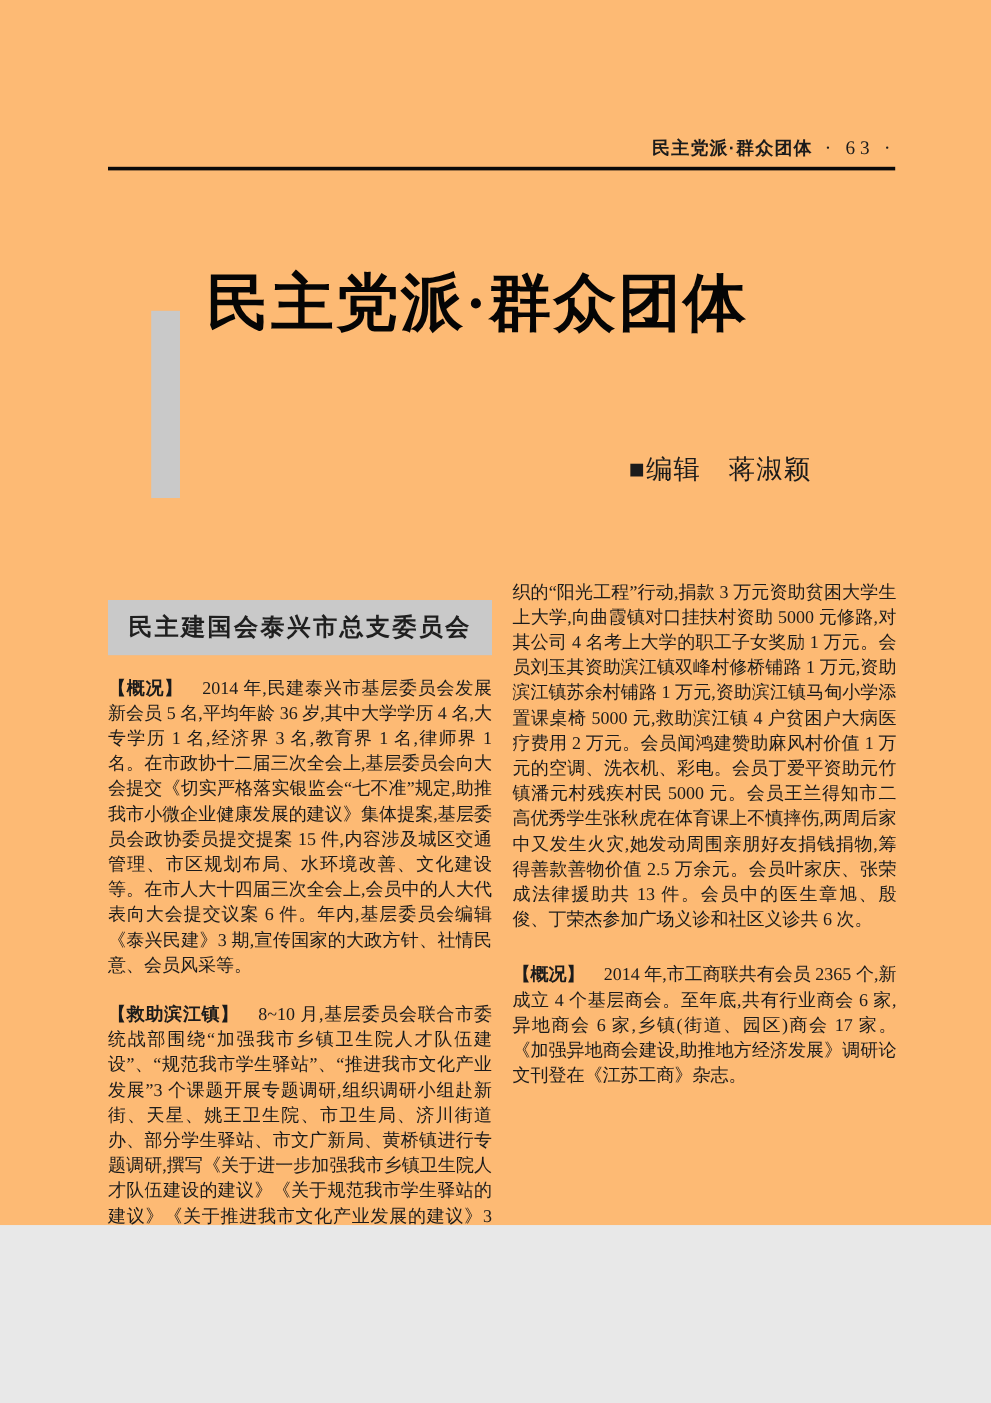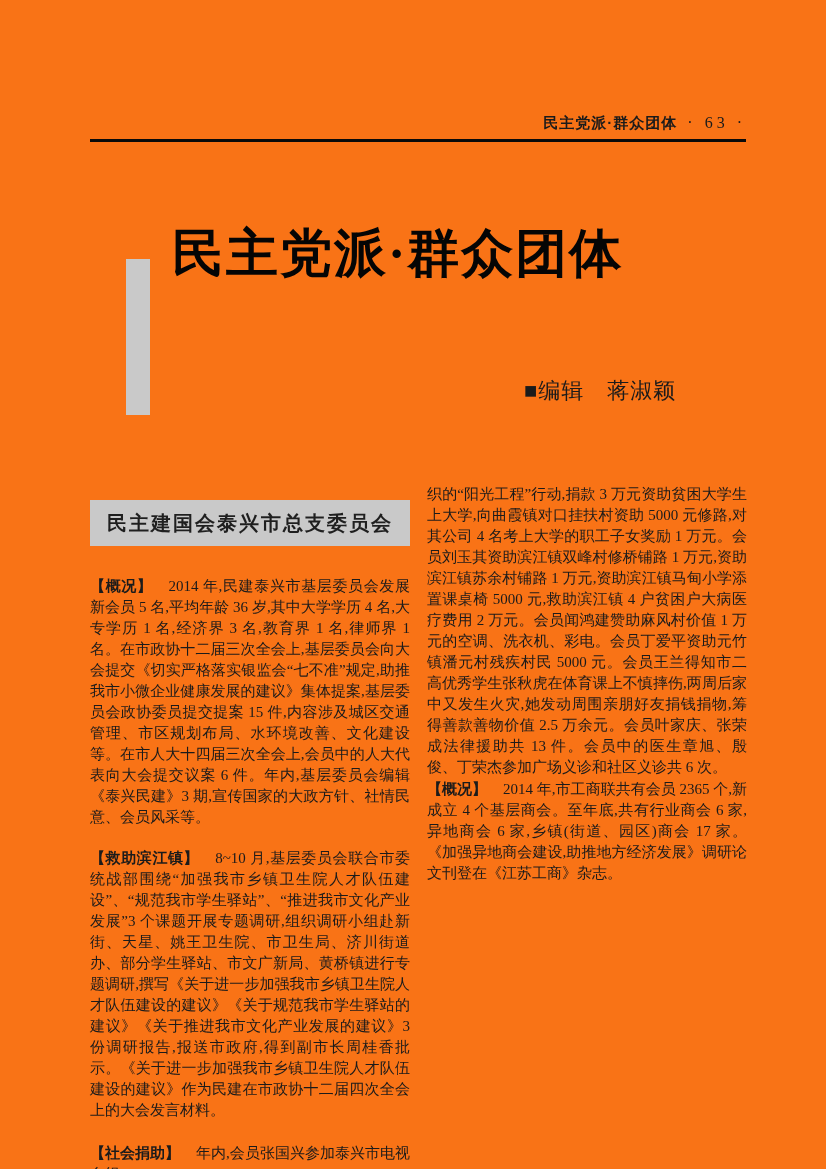--- a/index.html
+++ b/index.html
@@ -1,22 +1,22 @@
 <!DOCTYPE html>
 <html><head>
 <meta charset="utf-8">
 <style>
   * { margin: 0; padding: 0; box-sizing: border-box; }
   html, body { background: #e8e8e8; }
   .page {
     position: relative;
     width: 826px;
-    height: 1169px;
+    height: 1021px;
     margin: 0 auto;
-    background: #f97316;
+    background: #fdba74;
     color: #1b1b1b;
     font-family: "Liberation Serif", "DejaVu Serif", serif;
     overflow: hidden;
   }
   
   .running-head {
     position: absolute;
     top: 114px;
     right: 80px;
     display: flex;
@@ -109,24 +109,24 @@
     line-height: 50px;
     font-size: 20px;
     letter-spacing: 3px;
   }
   .para { text-align: justify; }
   .plabel {
     font-family: "Liberation Sans", "DejaVu Sans", sans-serif;
     font-weight: 700;
     margin-right: 16px;
   }
-  .p-first { margin-top: 29px; }
+  .p-first { margin-top: 17px; }
   .p-gap { margin-top: 19px; }
   .p-gap2 { margin-top: 21px; }
-  .p-box-follow { margin-top: 0; }
+  .p-box-follow { margin-top: 24px; }
   .p-box-follow2 { margin-top: 17px; }
   .byline {
     text-align: right;
     padding-right: 22px;
     margin-top: 0;
     font-family: "Liberation Serif", "DejaVu Serif", serif;
     letter-spacing: 1px;
   }
 </style>
 </head>

